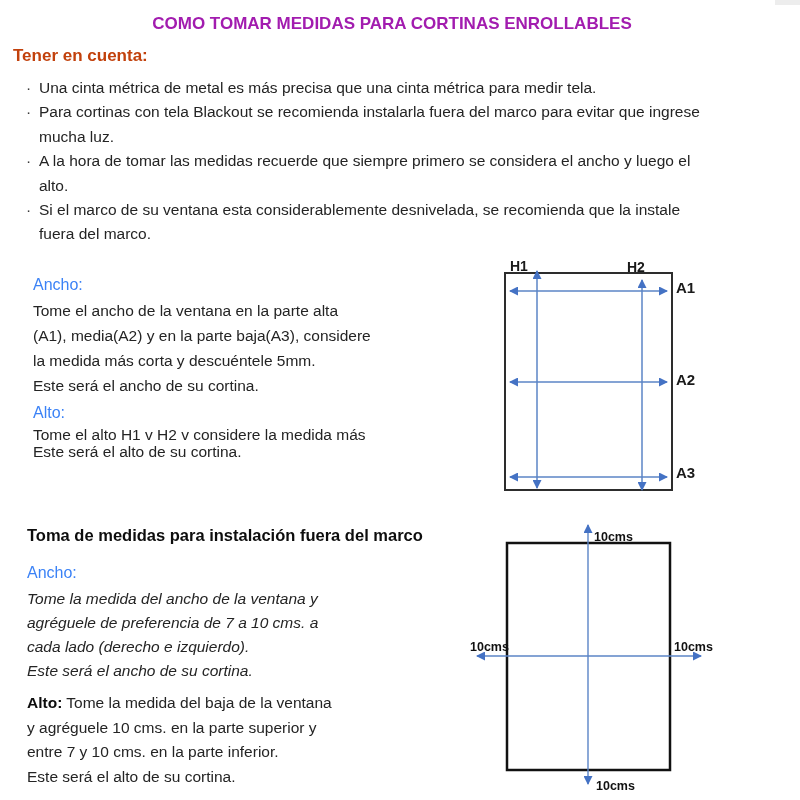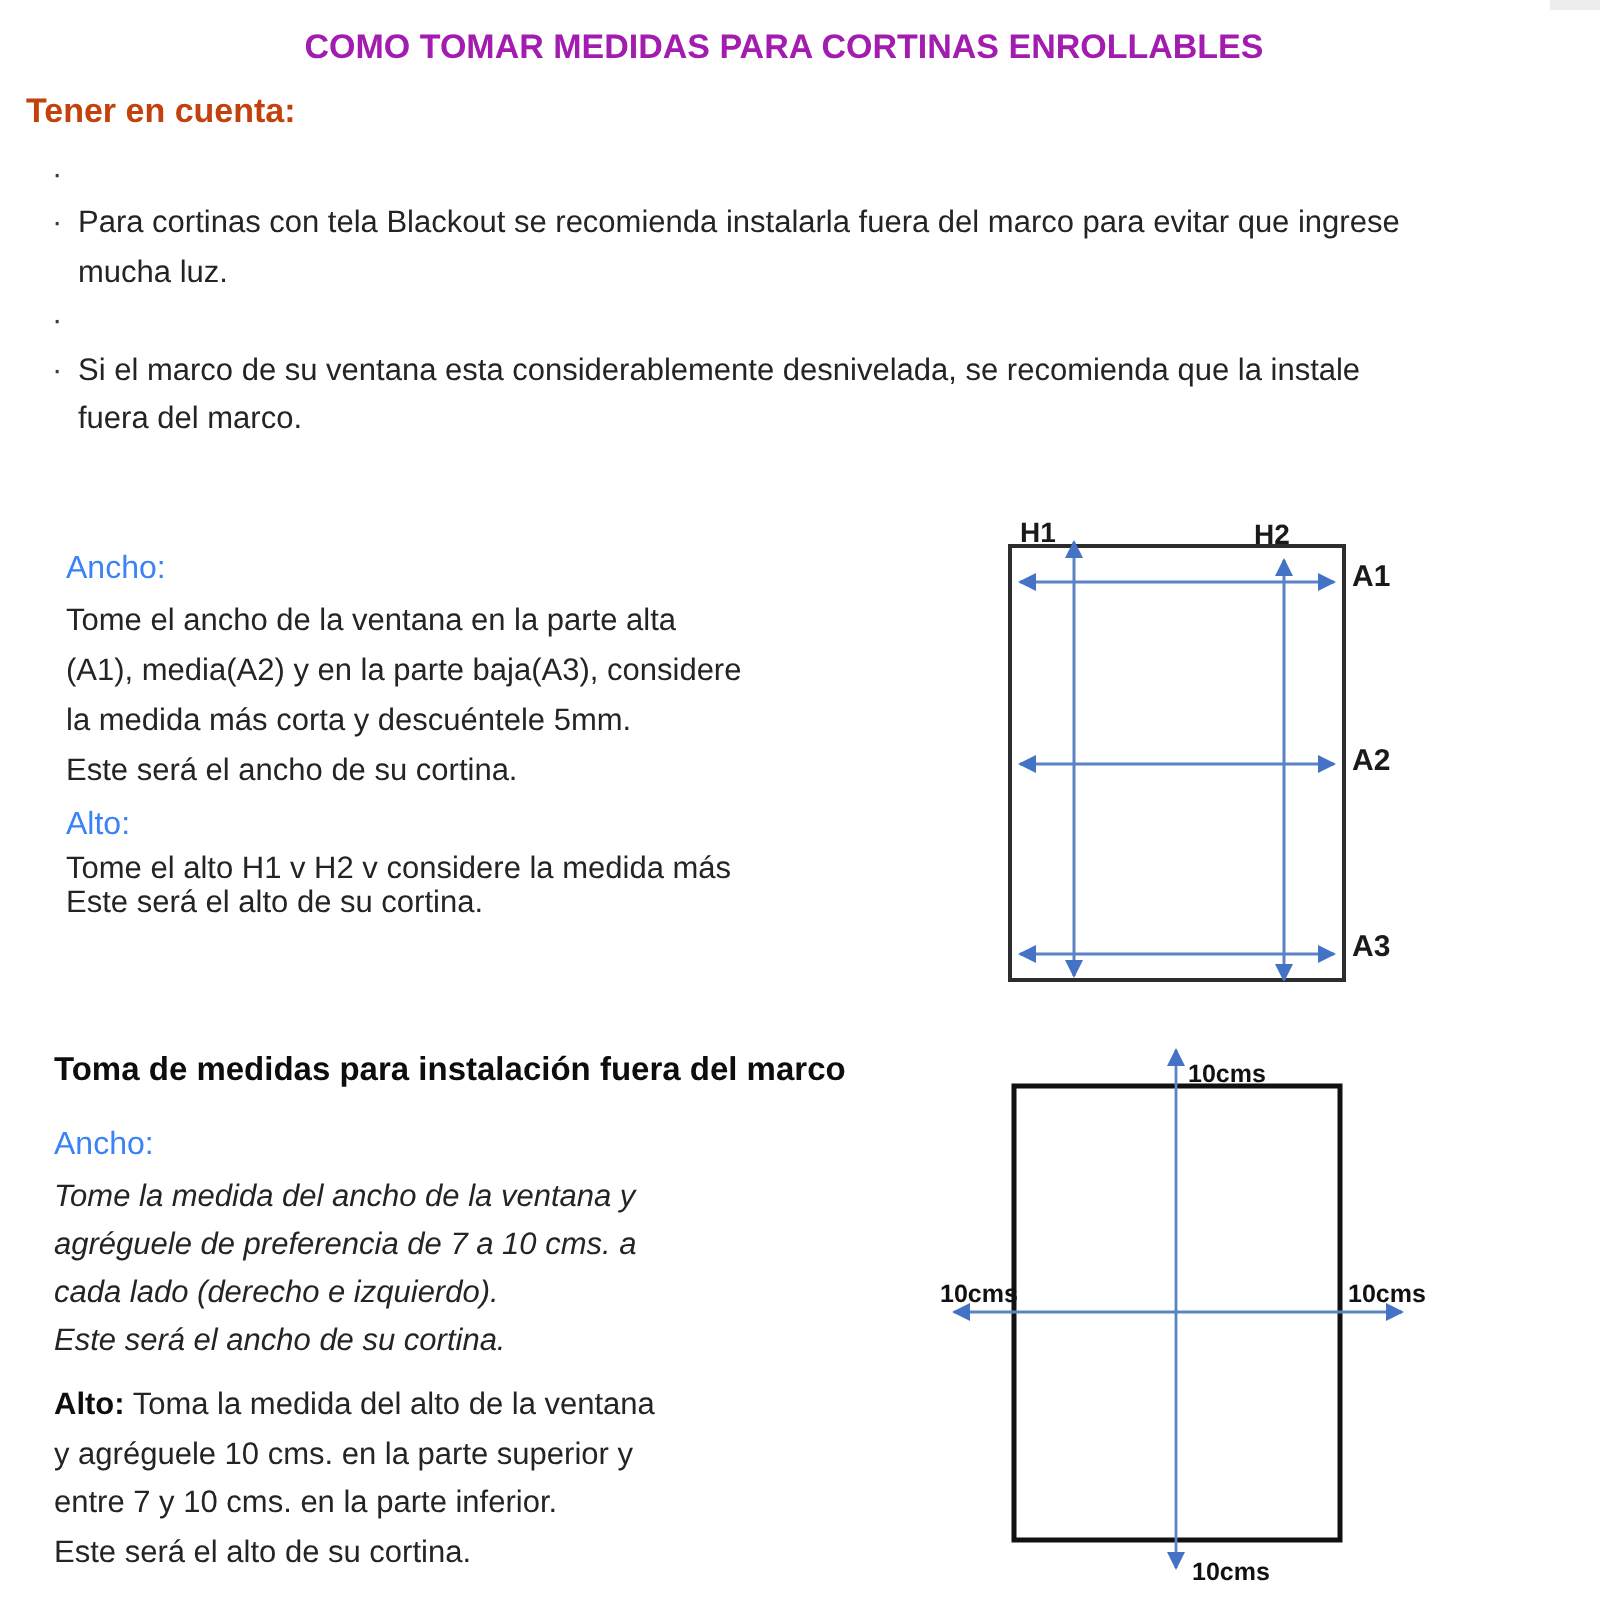--- a/index.html
+++ b/index.html
@@ -52,28 +52,31 @@
 
 <div class="edge-artifact"></div>
 
 <div class="page-title">COMO TOMAR MEDIDAS PARA CORTINAS ENROLLABLES</div>
 
 <div class="note-heading">Tener en cuenta:</div>
 
 <div class="bullets">
   <div class="bullet">
     <span class="marker">·</span>
+    <span class="prelines">Una cinta métrica de metal es más precisa que una cinta métrica para medir tela.</span>
   </div>
   <div class="bullet">
     <span class="marker">·</span>
     <span class="prelines">Para cortinas con tela Blackout se recomienda instalarla fuera del marco para evitar que ingrese
 mucha luz.</span>
   </div>
   <div class="bullet">
     <span class="marker">·</span>
+    <span class="prelines">A la hora de tomar las medidas recuerde que siempre primero se considera el ancho y luego el
+alto.</span>
   </div>
   <div class="bullet">
     <span class="marker">·</span>
     <span class="prelines">Si el marco de su ventana esta considerablemente desnivelada, se recomienda que la instale
 fuera del marco.</span>
   </div>
 </div>
 
 <div class="section-inside">
   <div class="part-label mt13">Ancho:</div>
@@ -88,21 +91,21 @@
 
 <div class="section-outside">
   <div class="sec-heading single">Toma de medidas para instalación fuera del marco</div>
   <div class="part-label mt16">Ancho:</div>
   <div class="para h24 prelines mt3">Tome la medida del ancho de la ventana y
 agréguele de preferencia de 7 a 10 cms. a
 cada lado (derecho e izquierdo).
 Este será el ancho de su cortina.</div>
   <div class="para h245 mt8">
     <span class="inline-bold">Alto:</span>
-    <span>Toma la medida del alto de la ventana</span>
+    <span>Tome la medida del baja de la ventana</span>
     <div class="prelines">y agréguele 10 cms.  en la parte superior y
 entre 7 y 10 cms. en la parte inferior.
 Este será el alto de su cortina.</div>
   </div>
 </div>
 
 <svg class="diagram" style="left:470px; top:250px;" width="330" height="260" viewBox="0 0 330 260">
   <defs>
     <marker id="ah1" markerUnits="userSpaceOnUse" markerWidth="9" markerHeight="9" viewBox="0 0 9 9" refX="8" refY="4.5" orient="auto-start-reverse">
       <path d="M0,0 L9,4.5 L0,9 Z" fill="#4472c4"></path>

